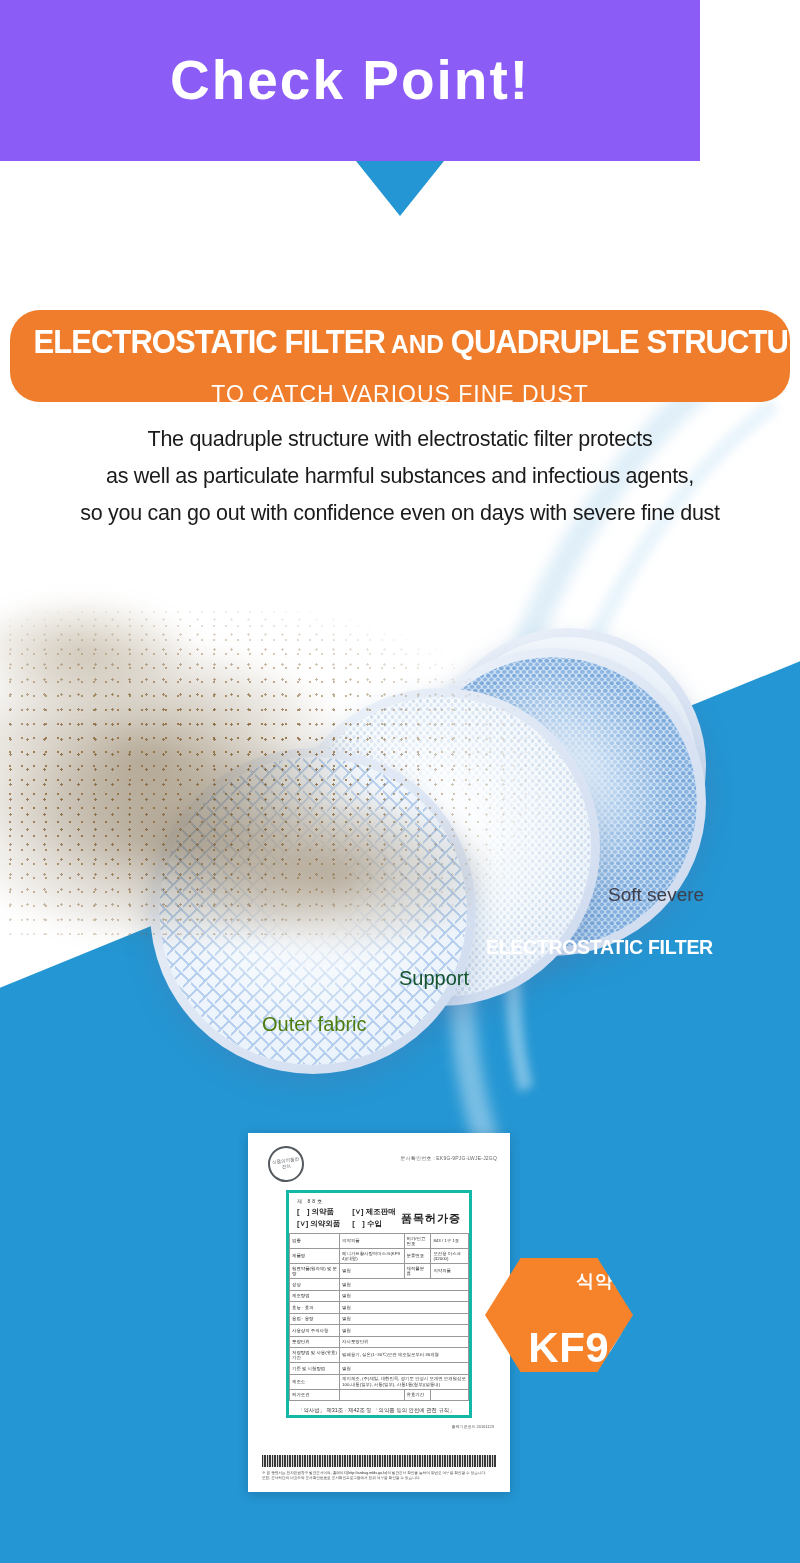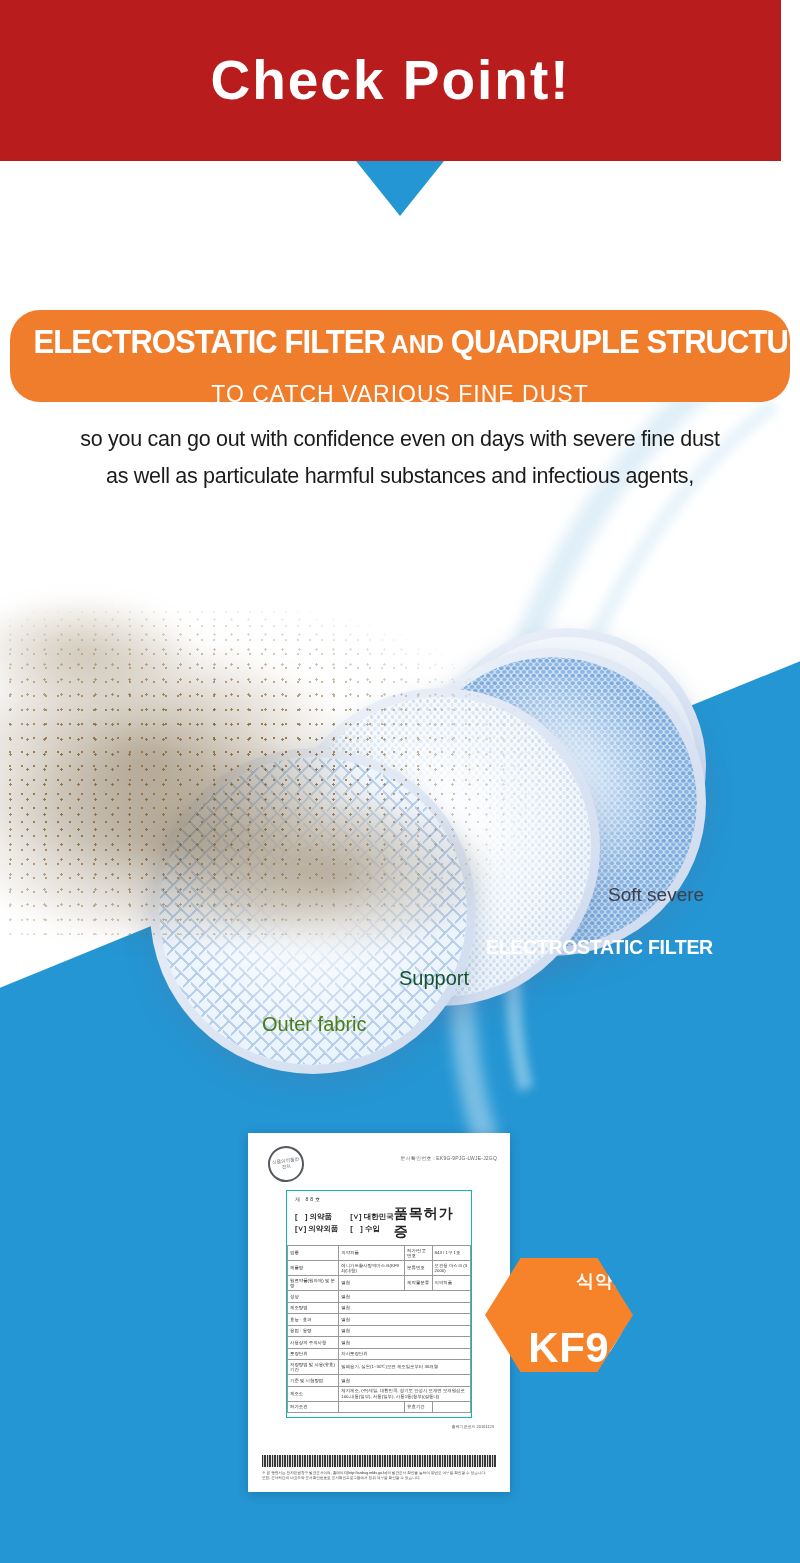--- a/index.html
+++ b/index.html
@@ -1,20 +1,20 @@
 <!DOCTYPE html>
 <html><head>
 <meta charset="utf-8">
 <style>
   html,body{margin:0;padding:0;background:#e9e9e9;}
   .page{position:relative;width:800px;height:1563px;margin:0 auto;background:#ffffff;
         overflow:hidden;font-family:"Liberation Sans",sans-serif;}
 
   
-  .hero{position:absolute;left:0;top:0;width:781px;height:161px;background:#b91c1c;z-index:10;}
+  .hero{position:absolute;left:0;top:0;width:700px;height:161px;background:#8b5cf6;z-index:10;}
   .hero-title{position:absolute;left:0;top:48px;width:100%;text-align:center;color:#fff;
               font-size:55px;font-weight:700;letter-spacing:2px;}
   .hero-tail{position:absolute;left:356px;top:161px;width:0;height:0;z-index:10;
              border-left:44px solid transparent;border-right:44px solid transparent;
              border-top:55px solid #2496D3;}
 
   
   .banner{position:absolute;left:10px;top:310px;width:780px;height:92px;background:#EF7D2B;
           border-radius:30px;color:#fff;text-align:center;z-index:9;}
   .banner-l1{margin-top:13px;font-size:33px;font-weight:800;letter-spacing:-1px;
@@ -102,27 +102,27 @@
   .lbl-outer{left:262px;top:1013px;font-size:20px;color:#4d7c0f;}
 
   
   .paper{position:absolute;left:248px;top:1133px;width:262px;height:359px;background:#ffffff;
          z-index:8;box-shadow:0 2px 10px rgba(0,40,80,.25);}
   .seal{position:absolute;left:20px;top:13px;width:36px;height:36px;border:2px solid #555a60;
         border-radius:50%;color:#555a60;font-size:4.5px;line-height:1.3;text-align:center;
         display:flex;align-items:center;justify-content:center;padding:2px;box-sizing:border-box;
         transform:rotate(-8deg);}
   .docno{position:absolute;right:13px;top:22px;font-size:5px;color:#666;letter-spacing:.2px;}
-  .formbox{position:absolute;left:38px;top:57px;width:186px;height:228px;border:1px solid #14b8a6;
+  .formbox{position:absolute;left:38px;top:57px;width:186px;height:228px;border:3px solid #14b8a6;
            box-sizing:border-box;overflow:hidden;}
   .form-no{font-size:5px;color:#333;margin:5px 0 2px 8px;letter-spacing:2px;}
   .form-head{display:flex;align-items:center;padding:1px 8px 4px 8px;}
   .checks{display:grid;grid-template-columns:auto auto;column-gap:12px;row-gap:2px;
           font-size:7.5px;font-weight:700;color:#222;white-space:nowrap;}
-  .form-title{margin-left:auto;font-size:14px;font-weight:700;color:#222;letter-spacing:1px;}
+  .form-title{margin-left:auto;font-size:11px;font-weight:700;color:#222;letter-spacing:1px;}
   table.cert{width:100%;border-collapse:collapse;table-layout:fixed;}
   table.cert td{border:0.5px solid #999;font-size:4.4px;color:#333;padding:1.5px 2px;
                 height:7.5px;overflow:hidden;word-break:break-all;line-height:1.25;}
   table.cert td.lab{color:#222;}
   .legal{font-size:5.4px;color:#333;margin:5px 9px 0;line-height:1.55;}
   .sidecode{position:absolute;right:16px;top:291px;font-size:4px;color:#555;}
   .barcode{position:absolute;left:14px;top:322px;width:234px;height:12px;
            background:repeating-linear-gradient(90deg,#2b2b2b 0 1px,#cfcfcf 1px 2px,#3a3a3a 2px 4px,#e6e6e6 4px 5px);}
   .footnotes{position:absolute;left:14px;top:338px;width:234px;font-size:3.6px;color:#333;line-height:1.5;}
 
@@ -143,22 +143,23 @@
     <div class="hero-title">Check Point!</div>
   </div>
   <div class="hero-tail"></div>
 
   <div class="banner">
     <div class="banner-l1"><span>ELECTROSTATIC FILTER</span><span class="and"> AND </span><span>QUADRUPLE STRUCTURE</span></div>
     <div class="banner-l2">TO CATCH VARIOUS FINE DUST</div>
   </div>
 
   <div class="intro">
+    <div>The quadruple structure with electrostatic filter protects</div>
+    <div>as well as particulate harmful substances and infectious agents,</div>
     <div>so you can go out with confidence even on days with severe fine dust</div>
-    <div>as well as particulate harmful substances and infectious agents,</div>
   </div>
 
   <div class="blue-wedge"></div>
   <div class="swoosh swoosh1"></div>
   <div class="swoosh swoosh2"></div>
 
   <div class="circle c4">
       <div class="circle-inner"></div>
     </div>
   <div class="circle c3">
@@ -185,21 +186,21 @@
   <span class="layer-label lbl-outer">Outer fabric</span>
 
   <div class="paper">
     <div class="seal">식품의약품안전처</div>
     <div class="docno">문서확인번호 : EK9G-9PJG-LWJE-J2GQ</div>
     <div class="formbox">
       <div class="form-no">제 88호</div>
       <div class="form-head">
         <div class="checks">
           <span>[　] 의약품</span>
-          <span>[∨] 대한민국</span>
+          <span>[∨] 제조판매</span>
           <span>[∨] 의약외품</span>
           <span>[　] 수입</span>
         </div>
         <div class="form-title">품목허가증</div>
       </div>
       <table class="cert">
         <colgroup>
             <col style="width:28%">
             <col style="width:36%">
             <col style="width:15%">

